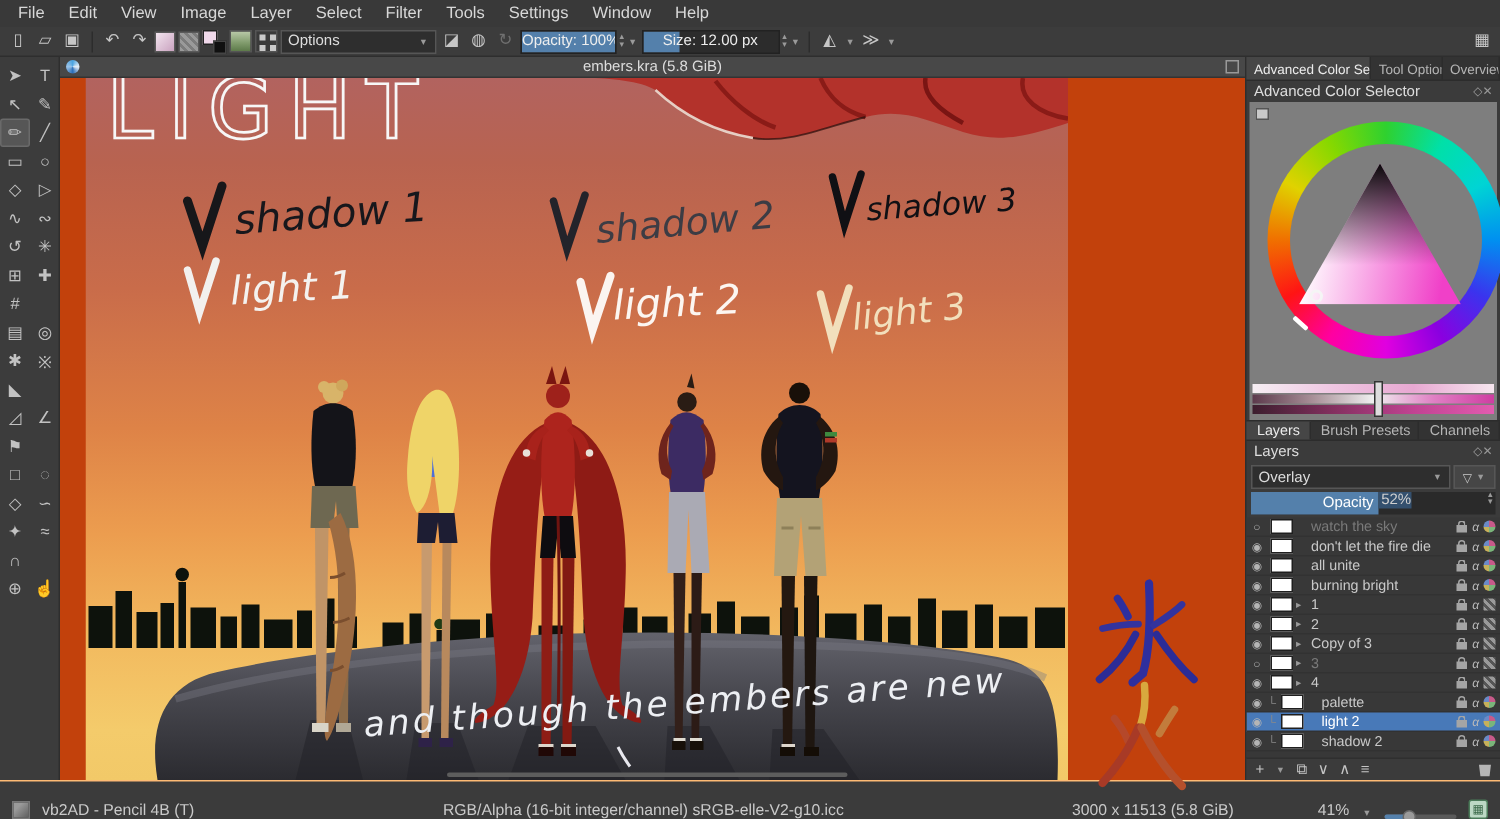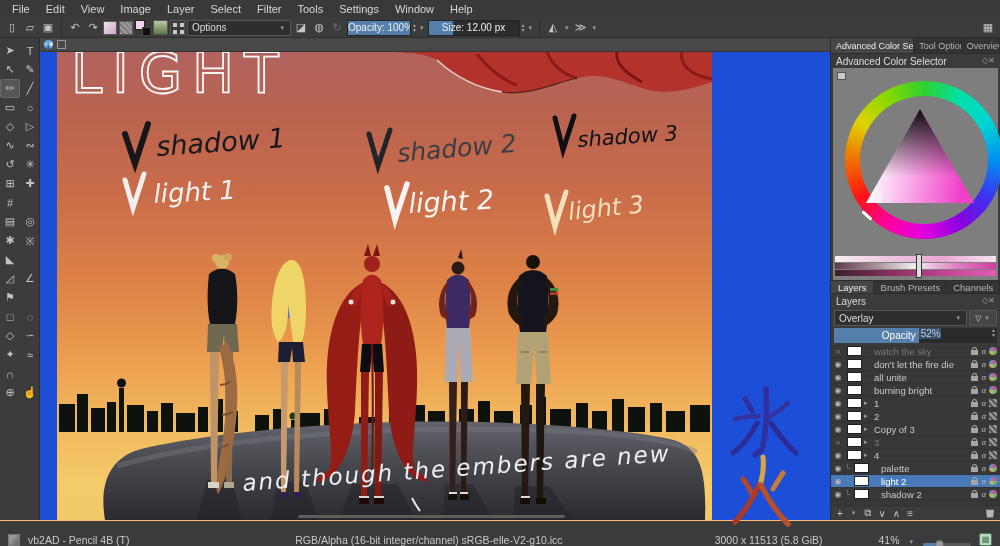--- a/index.html
+++ b/index.html
@@ -37,21 +37,21 @@
 .main{display:flex;height:482px}
 .toolbox{width:40px;background:#3c3c3c;border-right:1px solid #2e2e2e;display:grid;grid-template-columns:20px 20px;align-content:start;padding-top:3px}
 .tool{height:19px;display:flex;align-items:center;justify-content:center;color:#c2c2c2;font-size:11px}
 .tool.active{background:#565656;border:1px solid #6a6a6a;border-radius:2px}
 .tool.blank{visibility:hidden}
 .doc{flex:1;display:flex;flex-direction:column;min-width:0}
 .doc-title{height:14px;background:#484848;border-bottom:1px solid #333;display:flex;align-items:center;font-size:10px;color:#ddd;padding:0 4px;gap:4px}
 .doc-title .t{flex:1;text-align:center;white-space:nowrap;overflow:hidden}
 .kicon{width:9px;height:9px;border-radius:50%;background:conic-gradient(#4aa3e0,#e8eef5,#2a6db8,#9cc4e8,#4aa3e0)}
 .winbox{width:9px;height:9px;border:1px solid #999}
-.canvas-area{flex:1;position:relative;background:#1d4ed8;overflow:hidden}
+.canvas-area{flex:1;position:relative;background:#c2410c;overflow:hidden}
 svg.art{position:absolute;left:17px;top:0}
 .hscroll{position:absolute;left:258px;bottom:2px;width:267px;height:3px;background:#5d5d5d;border-radius:2px}
 
 .rightpanel{width:170px;background:#3b3b3b;border-left:1px solid #2e2e2e;display:flex;flex-direction:column;position:relative}
 .rtabs{height:16px;display:flex;font-size:9px;background:#333;border-bottom:1px solid #2c2c2c}
 .rtab{padding:2px 5px;border-right:1px solid #2c2c2c;color:#b5b5b5;white-space:nowrap;overflow:hidden;line-height:12px}
 .rtab.active{background:#464646;color:#ececec}
 .docker-head{height:14px;display:flex;align-items:center;font-size:10px;padding:0 5px;color:#dedede;gap:0}
 .docker-head .sp{flex:1}
 .dock-ic{font-size:8px;color:#9a9a9a;line-height:1}
@@ -223,20 +223,21 @@
       <span class="tool">≈</span>
       <span class="tool">∩</span>
       <span class="tool blank"></span>
       <span class="tool">⊕</span>
       <span class="tool">☝</span>
     </div>
 
   <div class="doc">
     <div class="doc-title">
       <span class="kicon"></span>
+      <span class="t">embers.kra (5.8 GiB)</span>
       <span class="winbox"></span>
     </div>
     <div class="canvas-area">
       <svg class="art" width="655" height="468" viewBox="0 0 655 468">
         <defs>
           <linearGradient id="sky" x1="0" y1="0" x2="0" y2="1">
             <stop offset="0" stop-color="#b2635f"></stop>
               <stop offset=".12" stop-color="#b86350"></stop>
             <stop offset=".3" stop-color="#c96c4a"></stop>
               <stop offset=".5" stop-color="#de8347"></stop>

